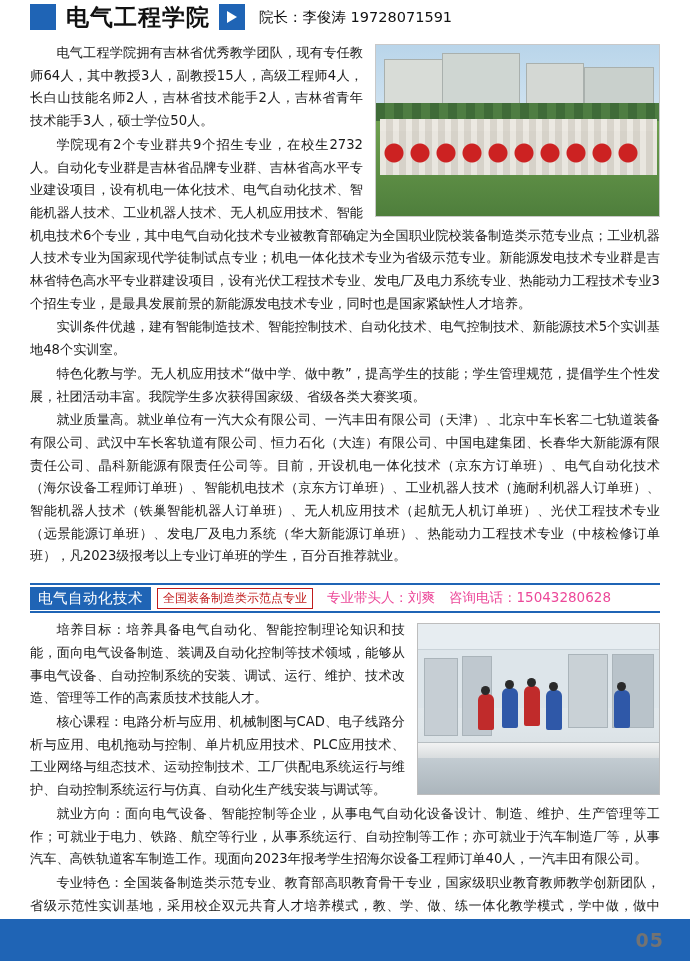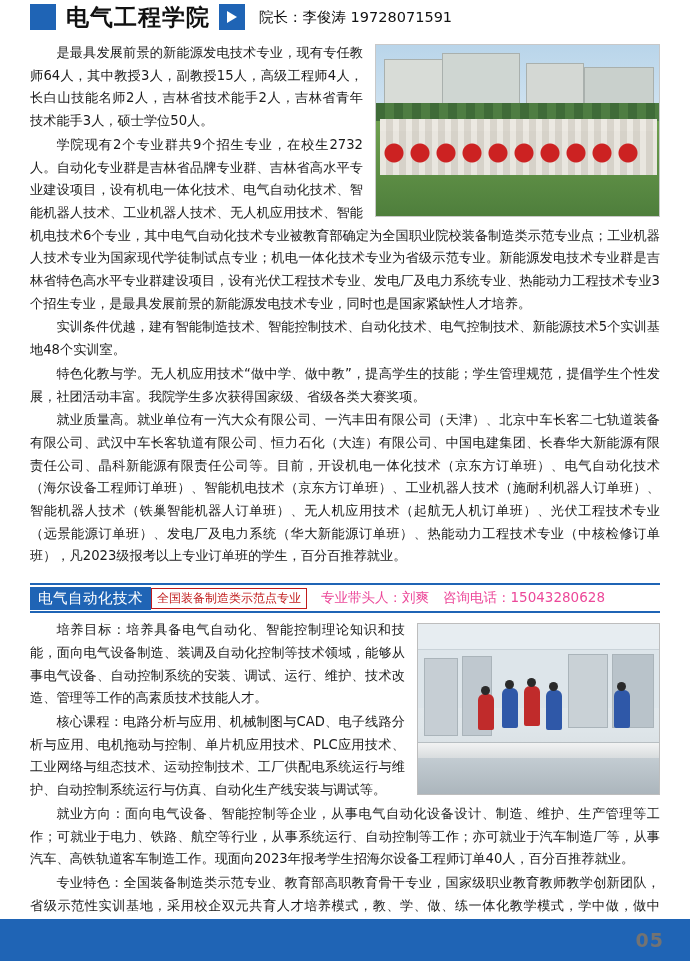--- a/index.html
+++ b/index.html
@@ -144,21 +144,21 @@
     font-weight: normal;
     padding: 2px 8px;
     letter-spacing: 0.5px;
     white-space: nowrap;
   }
   .sec-tag {
     border: 1px solid #c01b1b;
     color: #c01b1b;
     font-size: 12px;
     padding: 1px 5px;
-    margin-left: 0;
+    margin-left: 6px;
     white-space: nowrap;
   }
   .sec-extra {
     font-size: 13.5px;
     color: #ec4899;
     margin-left: 14px;
     white-space: nowrap;
   }
 
   
@@ -253,21 +253,21 @@
     <div class="bld b2"></div>
     <div class="bld b3"></div>
     <div class="bld b4"></div>
     <div class="trees"></div>
     <div class="field"></div>
     <div class="crowd2"></div>
     <div class="crowd"></div>
   </div>
 
   <div class="content">
-    <p class="para">是最具发展前景的新能源发电技术专业，现有专任教师64人，其中教授3人，副教授15人，高级工程师4人，长白山技能名师2人，吉林省技术能手2人，吉林省青年技术能手3人，硕士学位50人。</p>
+    <p class="para">电气工程学院拥有吉林省优秀教学团队，现有专任教师64人，其中教授3人，副教授15人，高级工程师4人，长白山技能名师2人，吉林省技术能手2人，吉林省青年技术能手3人，硕士学位50人。</p>
     <p class="para">学院现有2个专业群共9个招生专业，在校生2732人。自动化专业群是吉林省品牌专业群、吉林省高水平专业建设项目，设有机电一体化技术、电气自动化技术、智能机器人技术、工业机器人技术、无人机应用技术、智能机电技术6个专业，其中电气自动化技术专业被教育部确定为全国职业院校装备制造类示范专业点；工业机器人技术专业为国家现代学徒制试点专业；机电一体化技术专业为省级示范专业。新能源发电技术专业群是吉林省特色高水平专业群建设项目，设有光伏工程技术专业、发电厂及电力系统专业、热能动力工程技术专业3个招生专业，是最具发展前景的新能源发电技术专业，同时也是国家紧缺性人才培养。</p>
     <p class="para">实训条件优越，建有智能制造技术、智能控制技术、自动化技术、电气控制技术、新能源技术5个实训基地48个实训室。</p>
     <p class="para">特色化教与学。无人机应用技术“做中学、做中教”，提高学生的技能；学生管理规范，提倡学生个性发展，社团活动丰富。我院学生多次获得国家级、省级各类大赛奖项。</p>
     <p class="para">就业质量高。就业单位有一汽大众有限公司、一汽丰田有限公司（天津）、北京中车长客二七轨道装备有限公司、武汉中车长客轨道有限公司、恒力石化（大连）有限公司、中国电建集团、长春华大新能源有限责任公司、晶科新能源有限责任公司等。目前，开设机电一体化技术（京东方订单班）、电气自动化技术（海尔设备工程师订单班）、智能机电技术（京东方订单班）、工业机器人技术（施耐利机器人订单班）、智能机器人技术（铁巢智能机器人订单班）、无人机应用技术（起航无人机订单班）、光伏工程技术专业（远景能源订单班）、发电厂及电力系统（华大新能源订单班）、热能动力工程技术专业（中核检修订单班），凡2023级报考以上专业订单班的学生，百分百推荐就业。</p>
   </div>
 
   <div class="clear"></div>
 
   <div class="section-bar">
     <div class="sec-name">电气自动化技术</div>
@@ -293,21 +293,21 @@
       <div class="head h3"></div>
     <div class="p p5"></div>
       <div class="head h5"></div>
     <div class="bench"></div>
     <div class="floor"></div>
   </div>
 
   <div class="content">
     <p class="para">培养目标：培养具备电气自动化、智能控制理论知识和技能，面向电气设备制造、装调及自动化控制等技术领域，能够从事电气设备、自动控制系统的安装、调试、运行、维护、技术改造、管理等工作的高素质技术技能人才。</p>
     <p class="para">核心课程：电路分析与应用、机械制图与CAD、电子线路分析与应用、电机拖动与控制、单片机应用技术、PLC应用技术、工业网络与组态技术、运动控制技术、工厂供配电系统运行与维护、自动控制系统运行与仿真、自动化生产线安装与调试等。</p>
-    <p class="para">就业方向：面向电气设备、智能控制等企业，从事电气自动化设备设计、制造、维护、生产管理等工作；可就业于电力、铁路、航空等行业，从事系统运行、自动控制等工作；亦可就业于汽车制造厂等，从事汽车、高铁轨道客车制造工作。现面向2023年报考学生招海尔设备工程师订单40人，百分百推荐就业。</p>
+    <p class="para">就业方向：面向电气设备、智能控制等企业，从事电气自动化设备设计、制造、维护、生产管理等工作；可就业于电力、铁路、航空等行业，从事系统运行、自动控制等工作；亦可就业于汽车制造厂等，从事汽车、高铁轨道客车制造工作。现面向2023年报考学生招海尔设备工程师订单40人，一汽丰田有限公司。</p>
     <p class="para">专业特色：全国装备制造类示范专业、教育部高职教育骨干专业，国家级职业教育教师教学创新团队，省级示范性实训基地，采用校企双元共育人才培养模式，教、学、做、练一体化教学模式，学中做，做中学，乐学中提升技能，就业范围广。</p>
   </div>
 
   <div class="clear"></div>
 </div>
 
 <div class="footer-bar"></div>
 <div class="page-no">05</div>
 
 </body></html>

